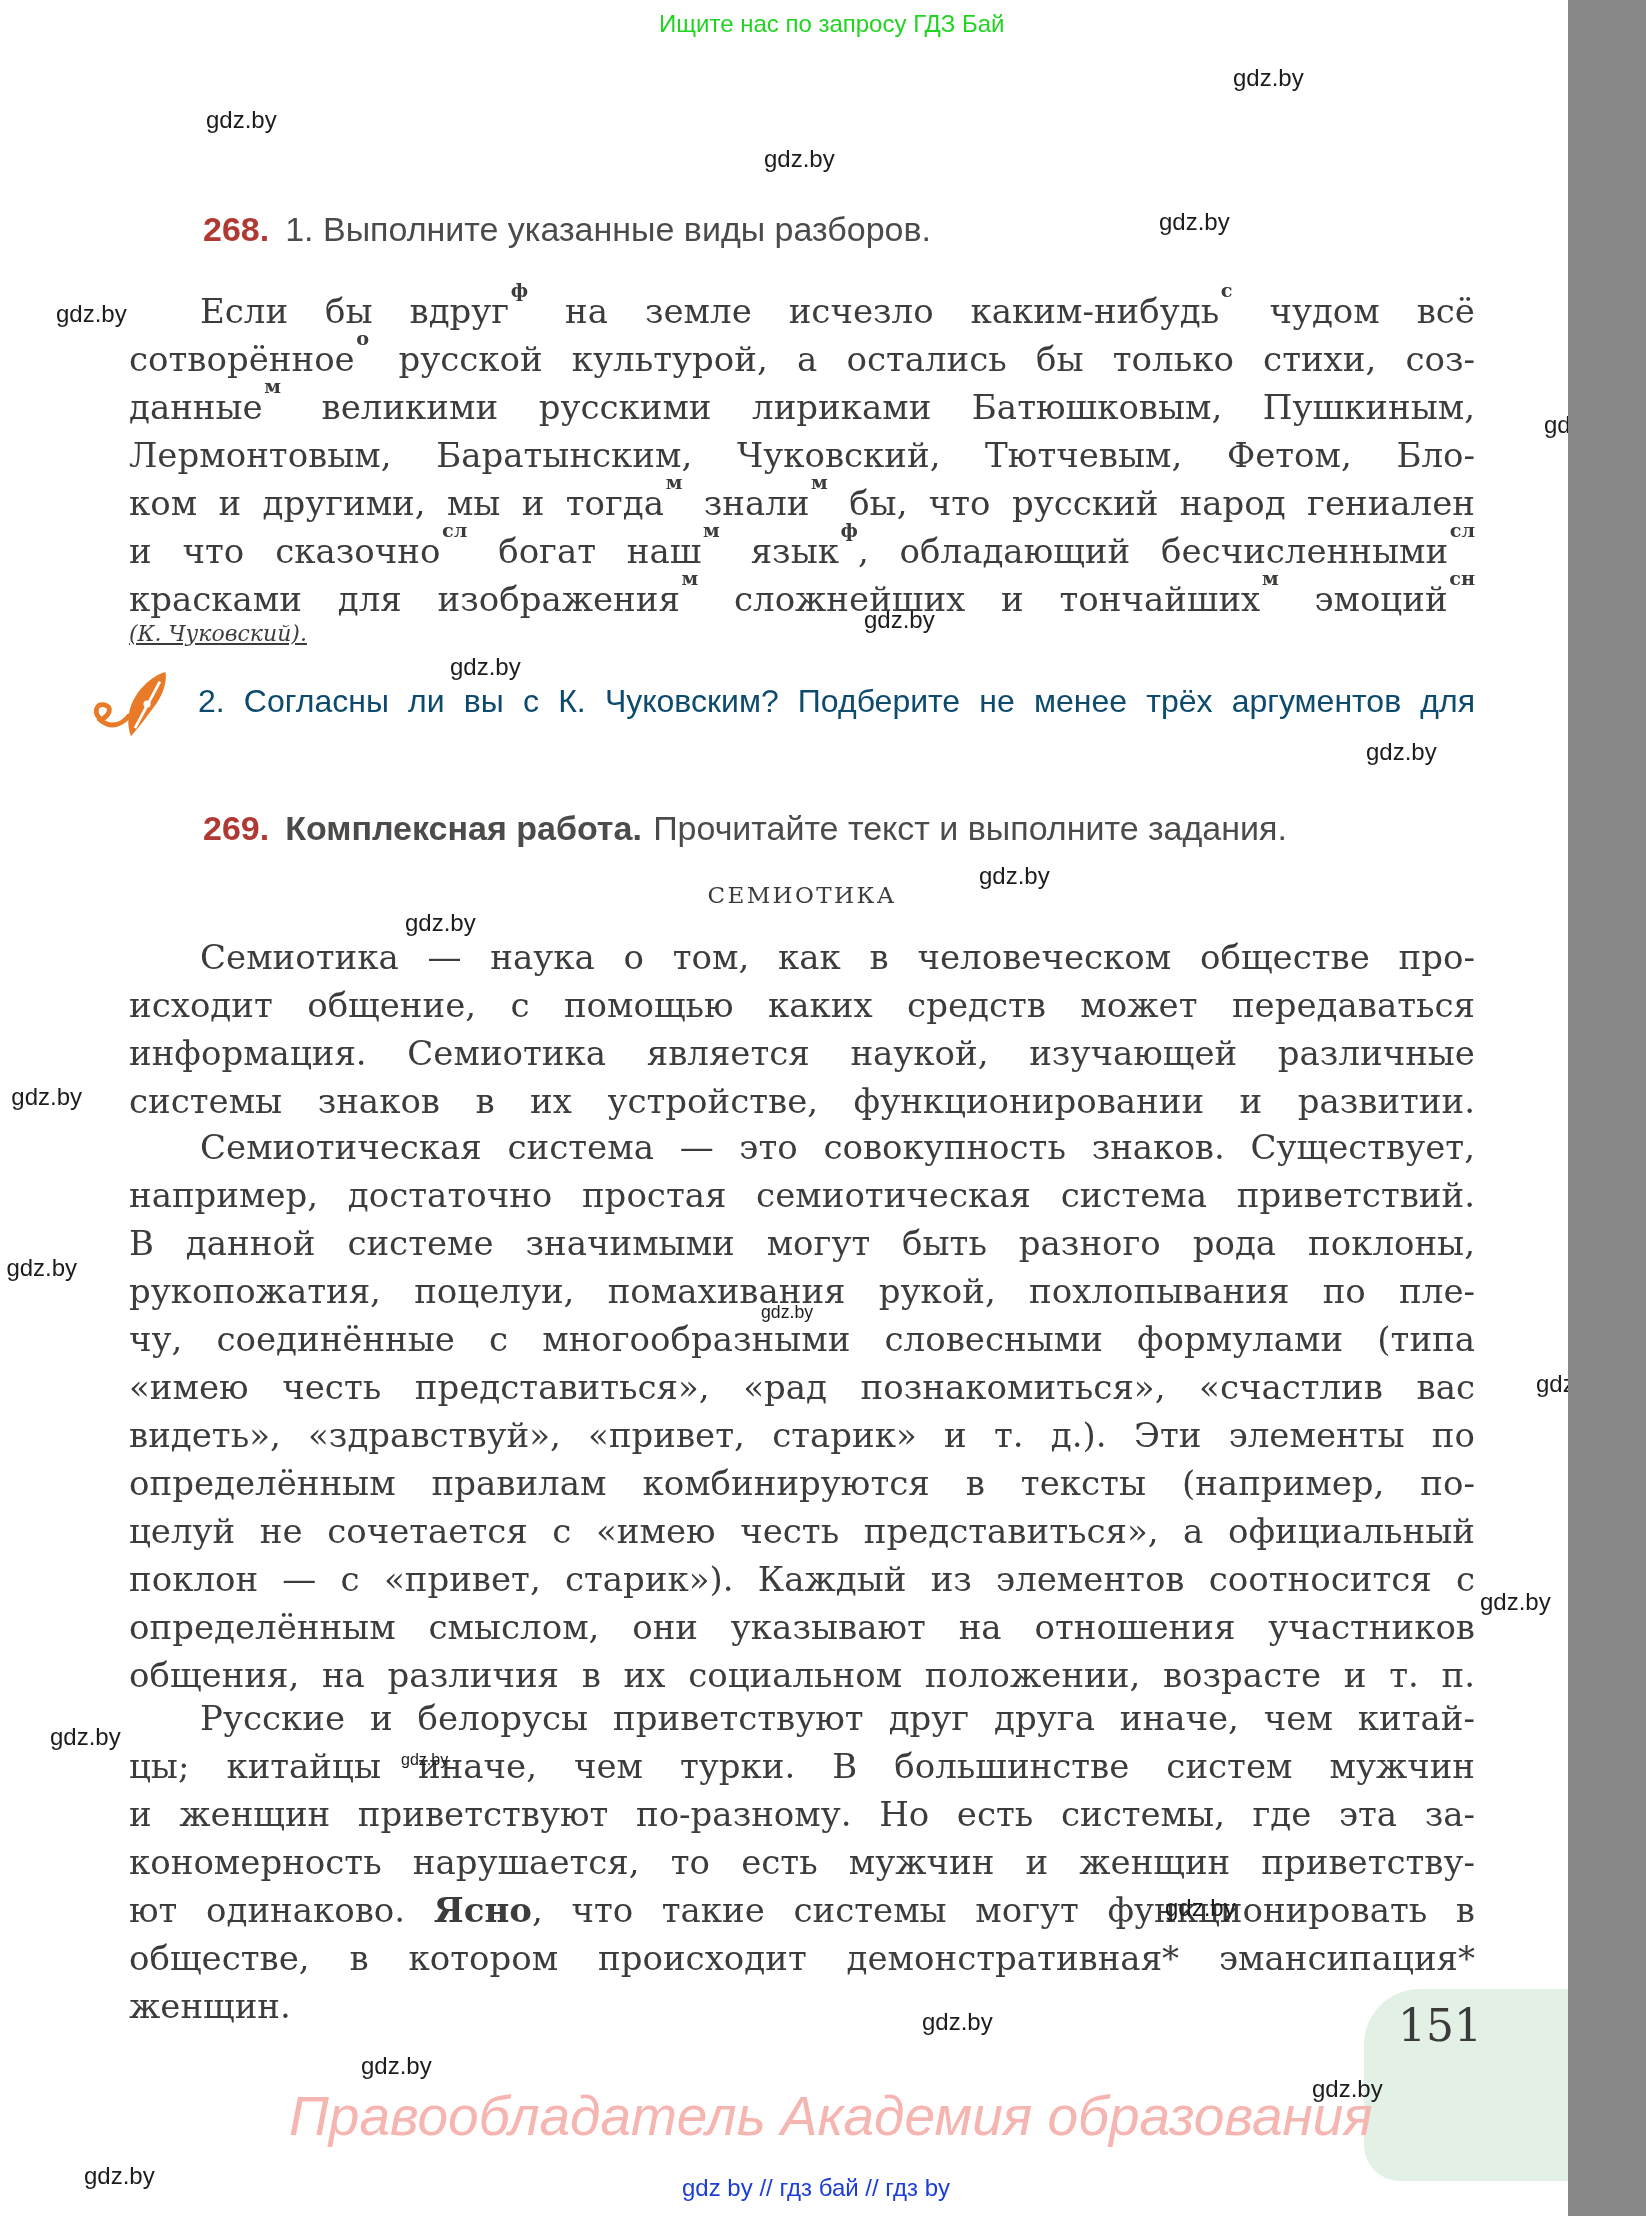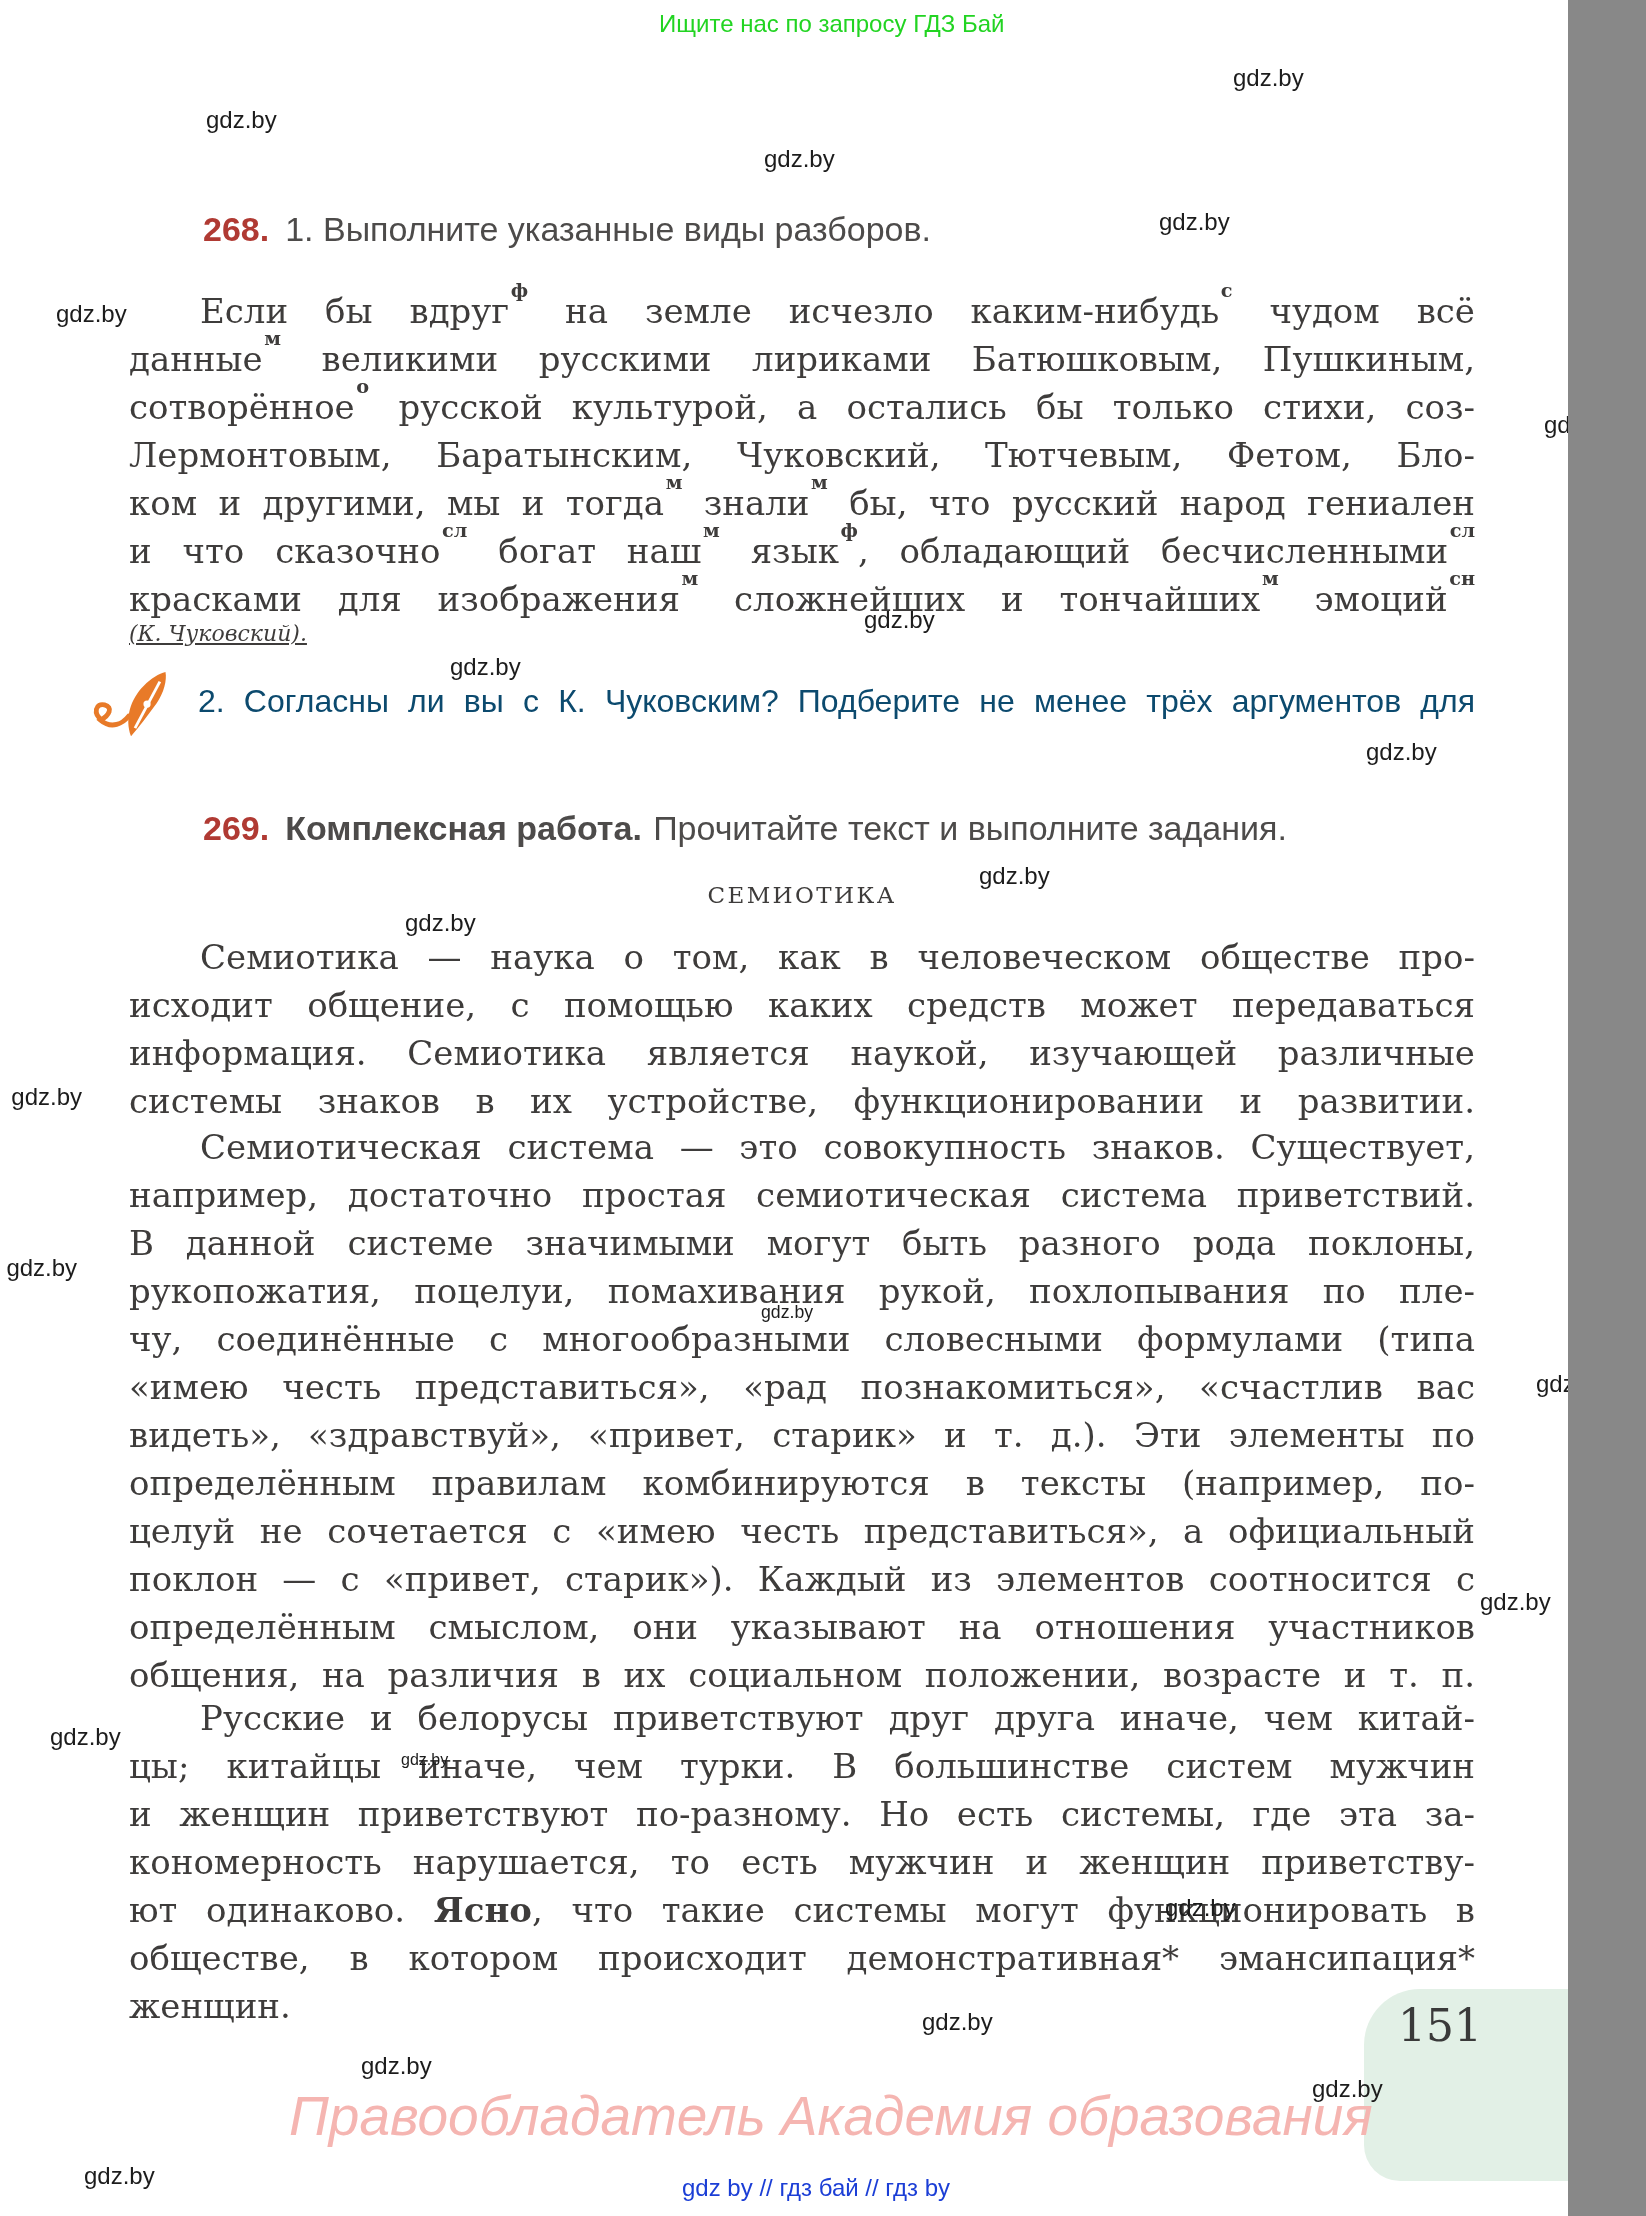--- a/index.html
+++ b/index.html
@@ -40,22 +40,22 @@
 <div class="page">
 
   <div class="abs banner">Ищите нас по запросу ГДЗ Бай</div>
 
   <div class="abs h-row h268">
     <span class="exnum">268.</span><span>1. Выполните указанные виды разборов.</span>
   </div>
 
   <div class="abs serif para p268">
       <div class="tline">Если бы вдруг<sup>ф</sup> на земле исчезло каким-нибудь<sup>с</sup> чудом всё</div>
+      <div class="tline">сотворённое<sup>о</sup> русской культурой, а остались бы только стихи, соз-</div>
       <div class="tline">данные<sup>м</sup> великими русскими лириками Батюшковым, Пушкиным,</div>
-      <div class="tline">сотворённое<sup>о</sup> русской культурой, а остались бы только стихи, соз-</div>
       <div class="tline">Лермонтовым, Баратынским, Чуковский, Тютчевым, Фетом, Бло-</div>
       <div class="tline">ком и другими, мы и тогда<sup>м</sup> знали<sup>м</sup> бы, что русский народ гениален</div>
       <div class="tline">и что сказочно<sup>сл</sup> богат наш<sup>м</sup> язык<sup>ф</sup>, обладающий бесчисленными<sup>сл</sup></div>
       <div class="tline">красками для изображения<sup>м</sup> сложнейших и тончайших<sup>м</sup> эмоций<sup>сн</sup></div>
     </div>
 
   <div class="abs serif attribution">(К. Чуковский).</div>
 
   <div class="abs pen">
     <svg viewBox="0 0 104 106" width="84" height="85" xmlns="http://www.w3.org/2000/svg">

